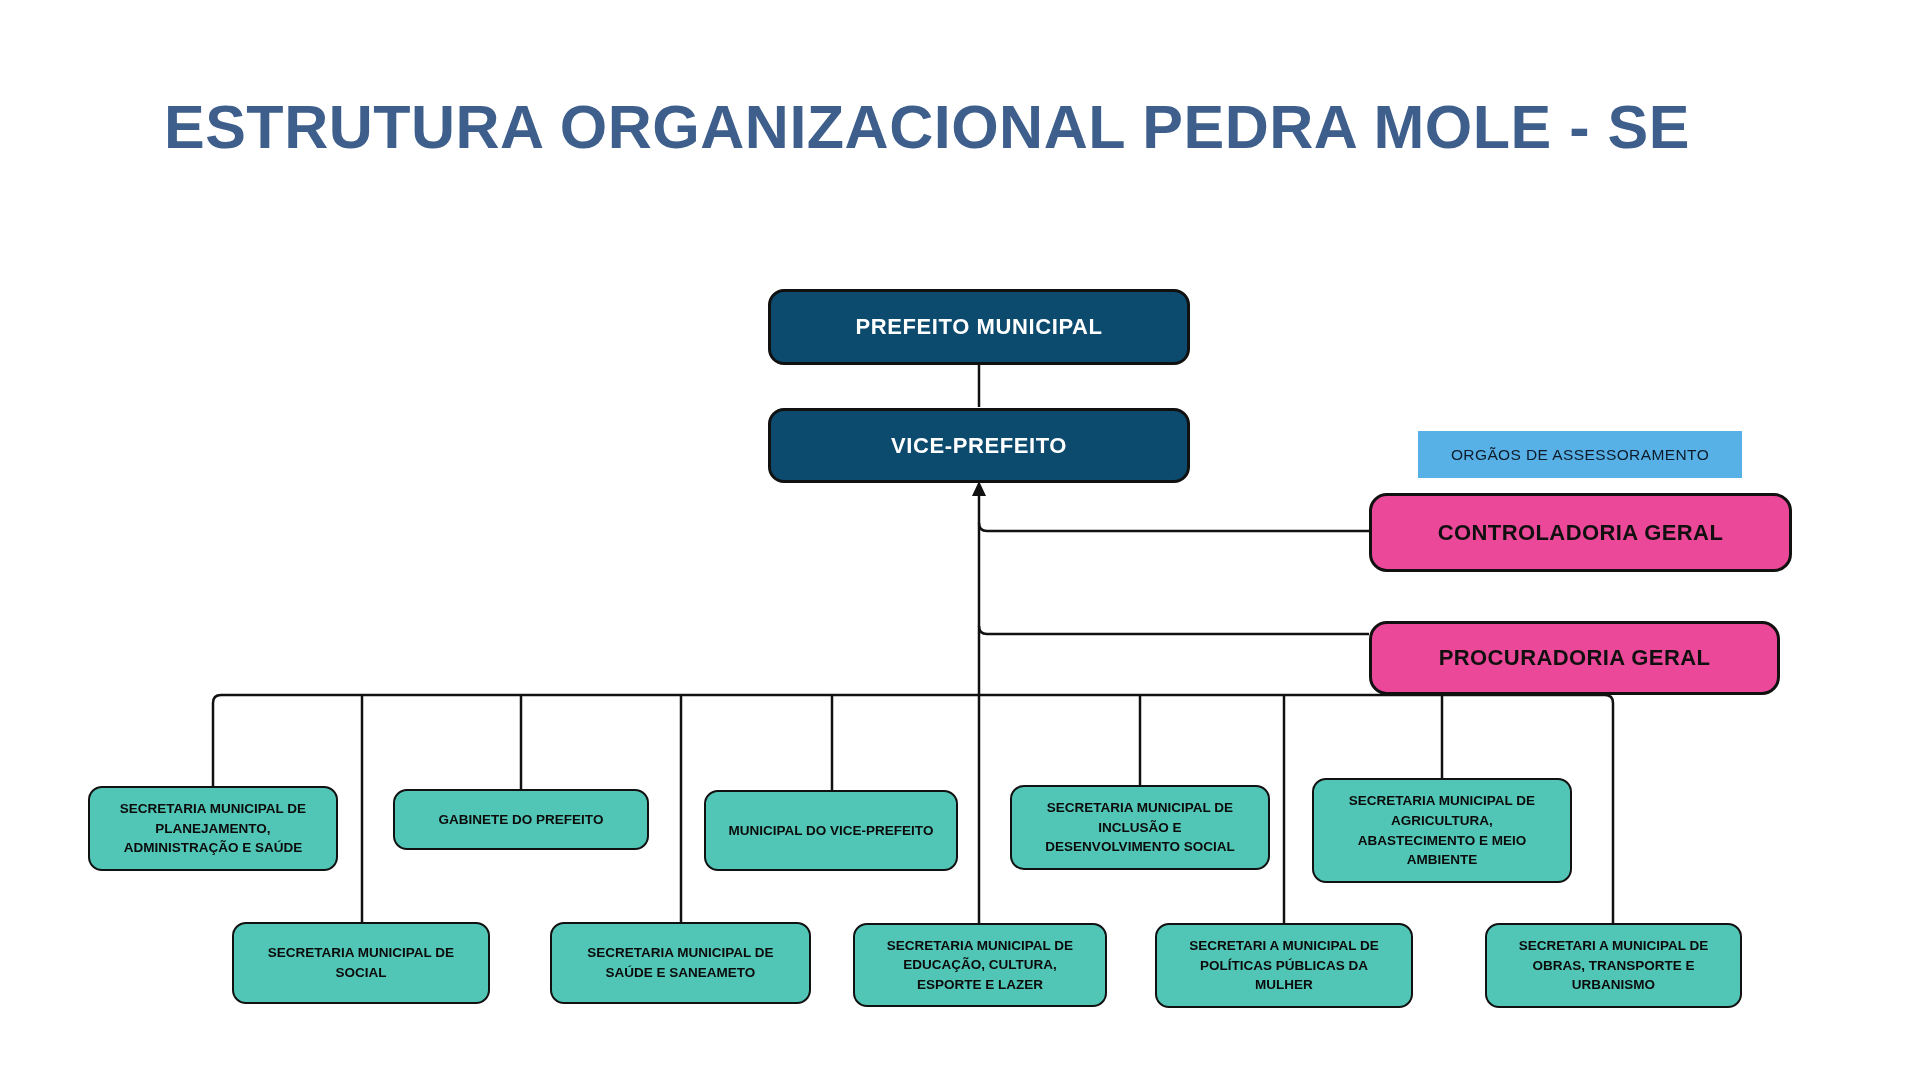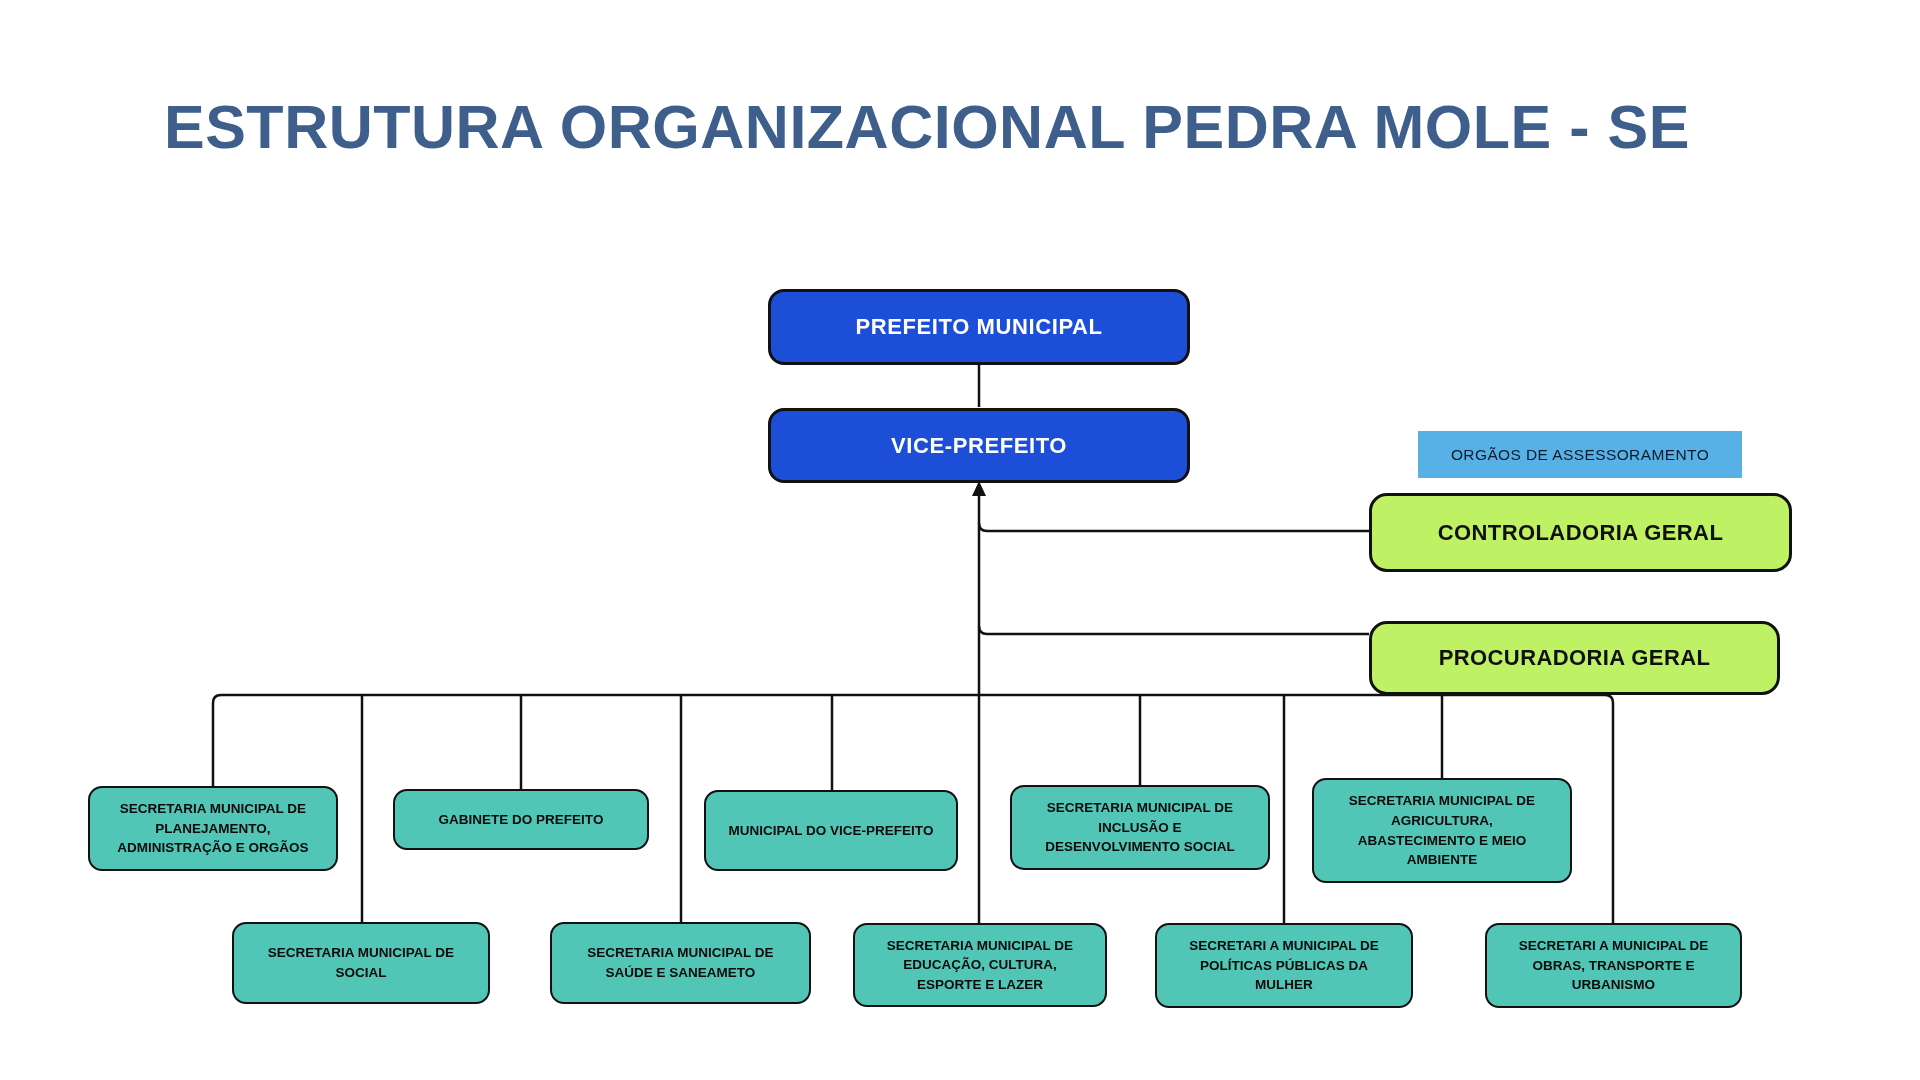--- a/index.html
+++ b/index.html
@@ -11,25 +11,25 @@
     position:absolute;left:164px;top:92px;margin:0;
     font-size:61px;font-weight:700;letter-spacing:.5px;white-space:nowrap;
     color:#3E5F8C;
   }
   svg.wires{position:absolute;left:0;top:0;width:1920px;height:1080px;}
   .node{
     position:absolute;display:flex;align-items:center;justify-content:center;
     text-align:center;box-sizing:border-box;
   }
   .dark{
-    background:#1d4ed8;border:3px solid #111;border-radius:16px;
+    background:#0c4a6e;border:3px solid #111;border-radius:16px;
     color:#ffffff;font-weight:700;font-size:22px;letter-spacing:.6px;
   }
   .steel{
-    background:#bef264;border:3px solid #111;border-radius:18px;
+    background:#ec4899;border:3px solid #111;border-radius:18px;
     color:#101010;font-weight:700;font-size:22px;letter-spacing:.4px;
   }
   .tag{
     background:#58B1E6;color:#0D1B2A;font-size:15.5px;font-weight:500;
     letter-spacing:.4px;
   }
   .teal{
     background:#52C6B6;border:2.5px solid #111;border-radius:14px;
     color:#0B0B0B;font-weight:700;font-size:13.5px;line-height:1.45;
     padding:4px 8px;
@@ -98,21 +98,21 @@
     <span class="ln">CONTROLADORIA GERAL</span>
   </div>
   <div class="node steel p-proc">
     <span class="ln">PROCURADORIA GERAL</span>
   </div>
 
   <div class="node teal p-r1a">
     <div>
       <span class="ln">SECRETARIA MUNICIPAL DE</span>
       <span class="ln">PLANEJAMENTO,</span>
-      <span class="ln">ADMINISTRAÇÃO E ORGÃOS</span>
+      <span class="ln">ADMINISTRAÇÃO E SAÚDE</span>
     </div>
   </div>
   <div class="node teal p-r1b">
     <div>
       <span class="ln">GABINETE DO PREFEITO</span>
     </div>
   </div>
   <div class="node teal p-r1c">
     <div>
       <span class="ln">MUNICIPAL DO VICE-PREFEITO</span>

